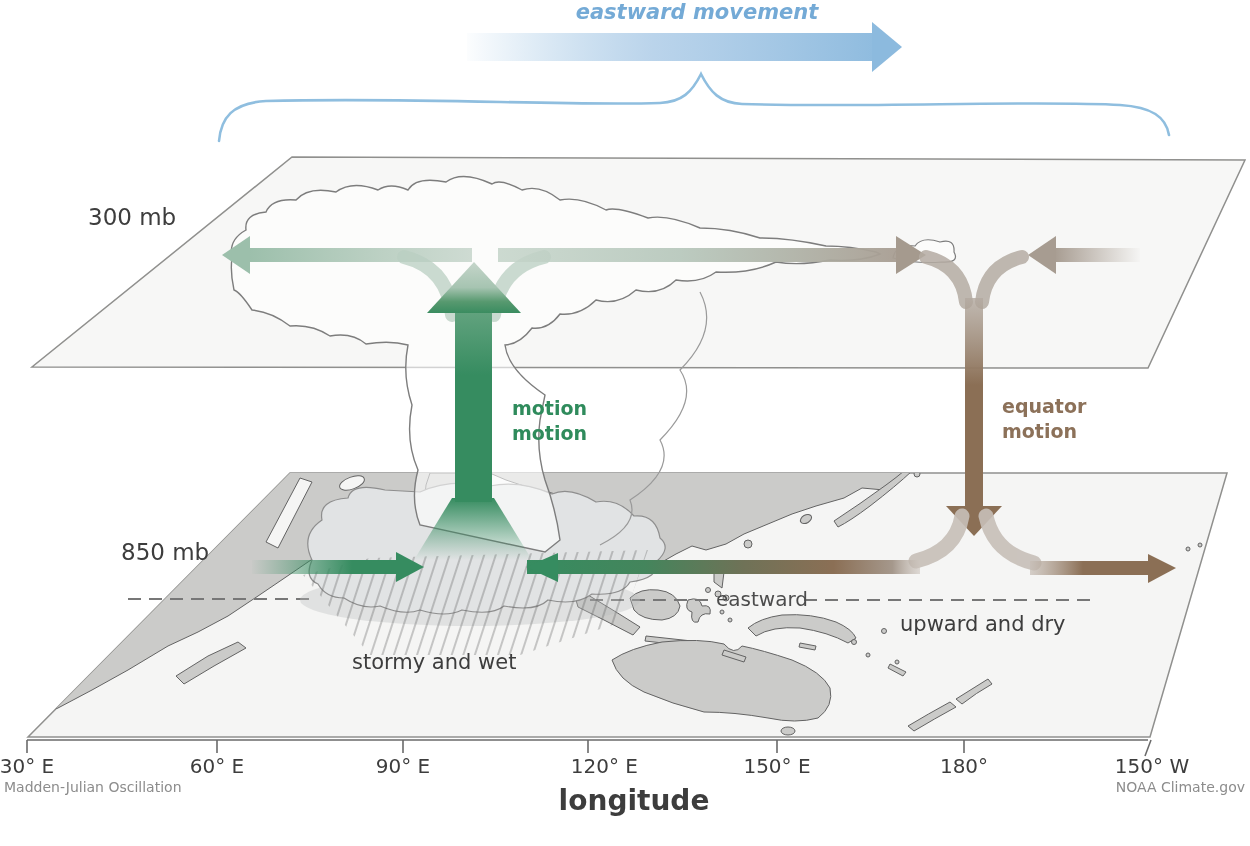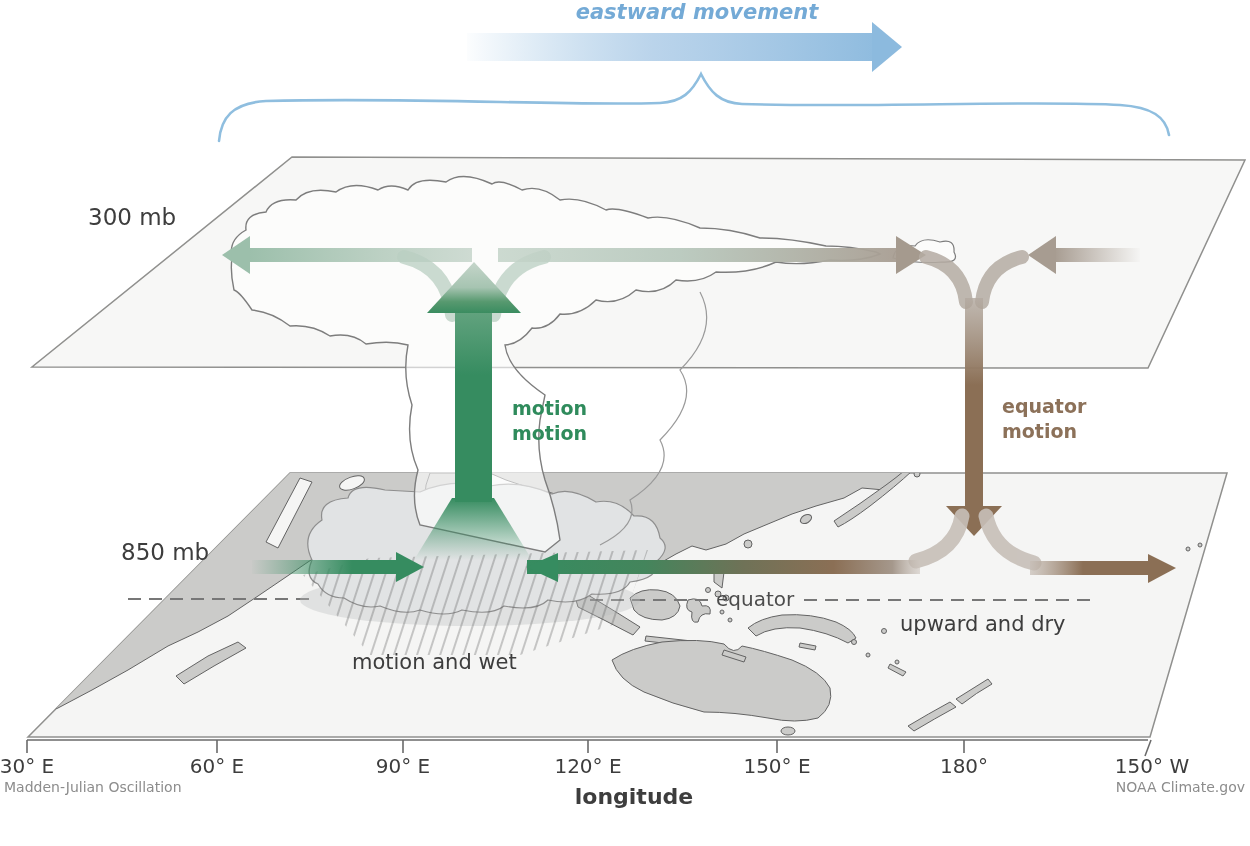--- a/index.html
+++ b/index.html
@@ -15,24 +15,24 @@
   .lbl-850mb{left:90px;top:539px;font-size:23px;margin-left:31px;}
   .lbl-upward{left:512px;top:396px;width:100px;font-size:19px;font-weight:bold;
     color:#2f8b5c;line-height:1.3;}
   .lbl-downward{left:1002px;top:394px;width:130px;font-size:19px;font-weight:bold;
     color:#8c7159;line-height:1.3;}
   .lbl-equator{left:716px;top:587px;font-size:20px;color:#4c4c4c;}
   .lbl-stormy{left:352px;top:650px;font-size:21px;}
   .lbl-sunny{left:900px;top:612px;font-size:21px;}
   .tick-lbl{position:absolute;top:754px;width:100px;text-align:center;
     font-size:20px;color:#3d3d3d;z-index:2;}
-  .t0{left:-23px;}.t1{left:167px;}.t2{left:353px;}.t3{left:538px;}
+  .t0{left:-23px;}.t1{left:167px;}.t2{left:353px;}.t3{left:538px;text-align:right;}
   .t4{left:727px;}.t5{left:914px;}.t6{left:1102px;}
   .lbl-longitude{left:534px;top:784px;width:200px;text-align:center;
-    font-size:22px;font-weight:bold;}
+    font-size:28px;font-weight:bold;}
   .footer{position:absolute;top:779px;font-size:14px;color:#8c8c8c;z-index:2;}
   .footer-left{left:4px;}
   .footer-right{right:5px;text-align:center;}
 </style>
 </head>
 <body>
 
 <div id="stage">
 
 <svg id="art" width="1250" height="846" viewBox="0 0 1250 846">
@@ -275,22 +275,22 @@
     <line x1="964" y1="740" x2="964" y2="753"></line>
     <line x1="1151" y1="740" x2="1145" y2="756"></line>
   </g>
 </svg>
 
 <div class="lbl lbl-eastward">eastward movement</div>
 <div class="lbl lbl-200mb">300 mb</div>
 <div class="lbl lbl-850mb">850 mb</div>
 <div class="lbl lbl-upward">motion motion</div>
 <div class="lbl lbl-downward">equator motion</div>
-<div class="lbl lbl-equator">equator</div>
-<div class="lbl lbl-stormy">motion and wet</div>
+<div class="lbl lbl-equator">eastward</div>
+<div class="lbl lbl-stormy">stormy and wet</div>
 <div class="lbl lbl-sunny">upward and dry</div>
 
 <span class="tick-lbl t0">30° E</span>
 <span class="tick-lbl t1">60° E</span>
 <span class="tick-lbl t2">90° E</span>
 <span class="tick-lbl t3">120° E</span>
 <span class="tick-lbl t4">150° E</span>
 <span class="tick-lbl t5">180°</span>
 <span class="tick-lbl t6">150° W</span>
 

